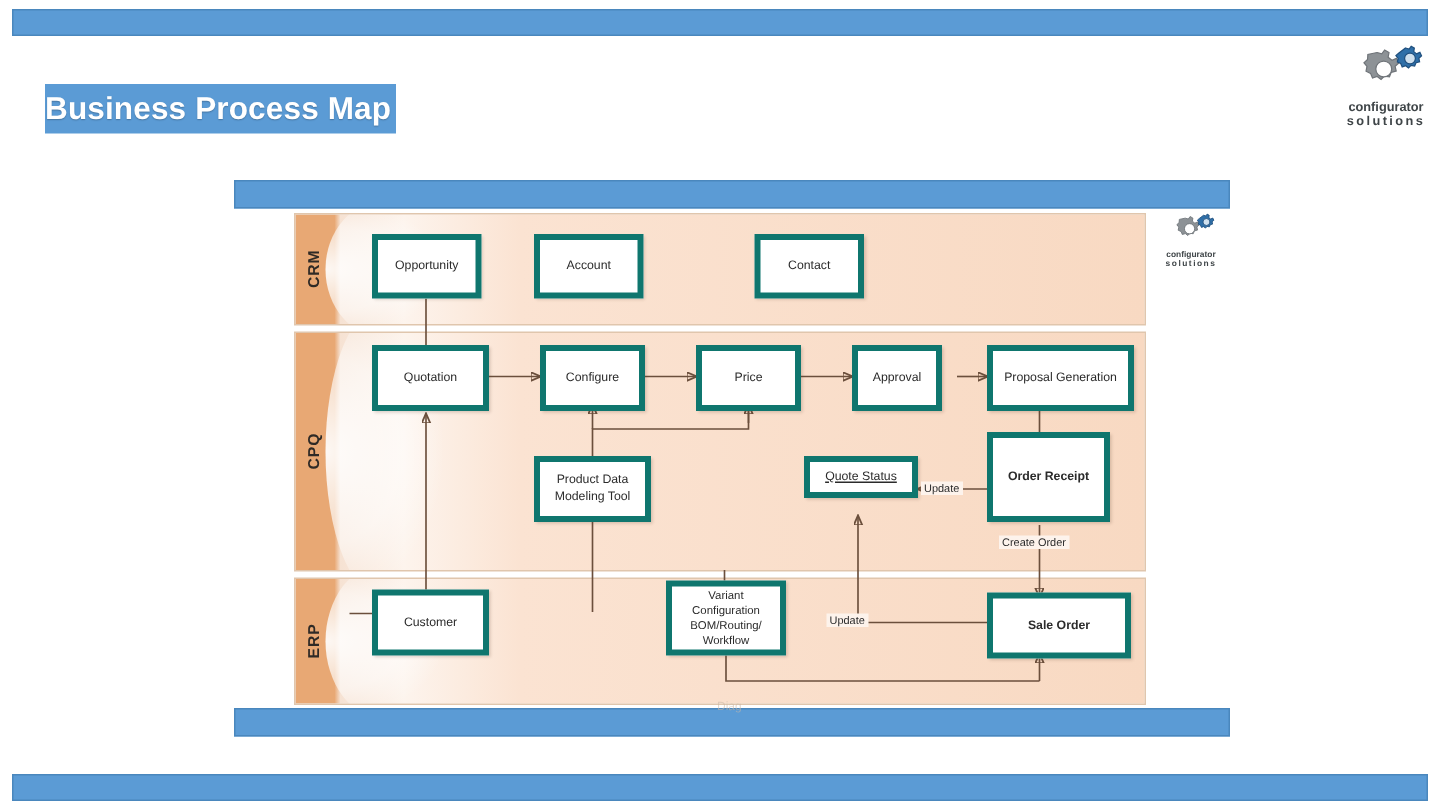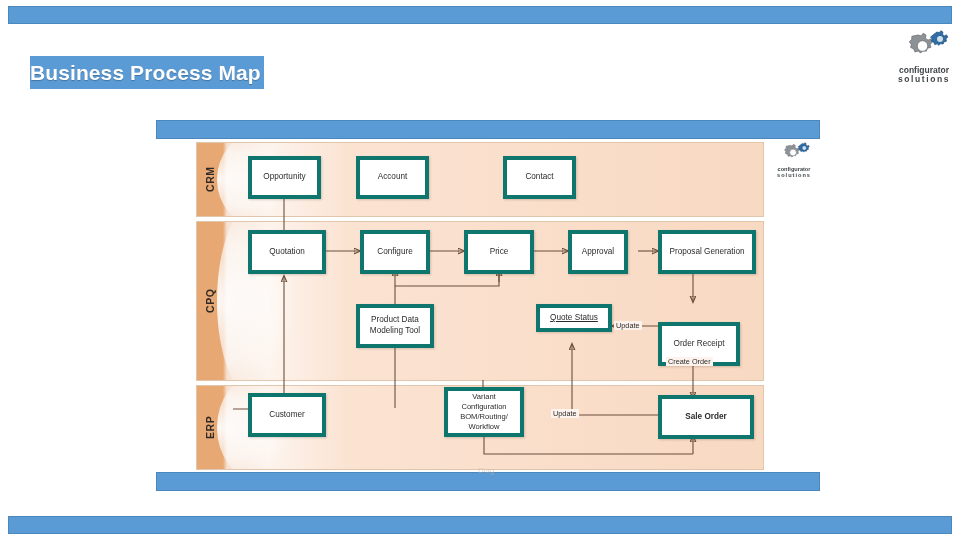--- a/index.html
+++ b/index.html
@@ -228,21 +228,21 @@
 
   <div class="node" style="left:164px;top:88px;width:70px;height:44px;">Configure</div>
   <div class="node" style="left:52px;top:88px;width:78px;height:44px;">Quotation</div>
   <div class="node" style="left:268px;top:88px;width:70px;height:44px;">Price</div>
   <div class="node" style="left:372px;top:88px;width:60px;height:44px;">Approval</div>
   <div class="node" style="left:462px;top:88px;width:98px;height:44px;">Proposal Generation</div>
 
   <div class="node" style="left:160px;top:162px;width:78px;height:44px;white-space:pre-line;">Product Data
 Modeling Tool</div>
   <div class="node" style="left:340px;top:162px;width:76px;height:28px;text-decoration:underline;">Quote Status</div>
-  <div class="node" style="left:462px;top:180px;width:82px;height:44px;">Order Receipt</div>
+  <div class="node" style="left:462px;top:146px;width:82px;height:60px;font-weight:bold;">Order Receipt</div>
 
   <div class="node" style="left:52px;top:251px;width:78px;height:44px;">Customer</div>
   <div class="node" style="left:248px;top:245px;width:80px;height:50px;white-space:pre-line;font-size:7.6px;">Variant
 Configuration
 BOM/Routing/
 Workflow</div>
   <div class="node" style="left:462px;top:253px;width:96px;height:44px;font-weight:bold;">Sale Order</div>
 
   <div class="edge-label" style="left:418px;top:179px;">Update</div>
   <div class="edge-label" style="left:470px;top:215px;">Create Order</div>

